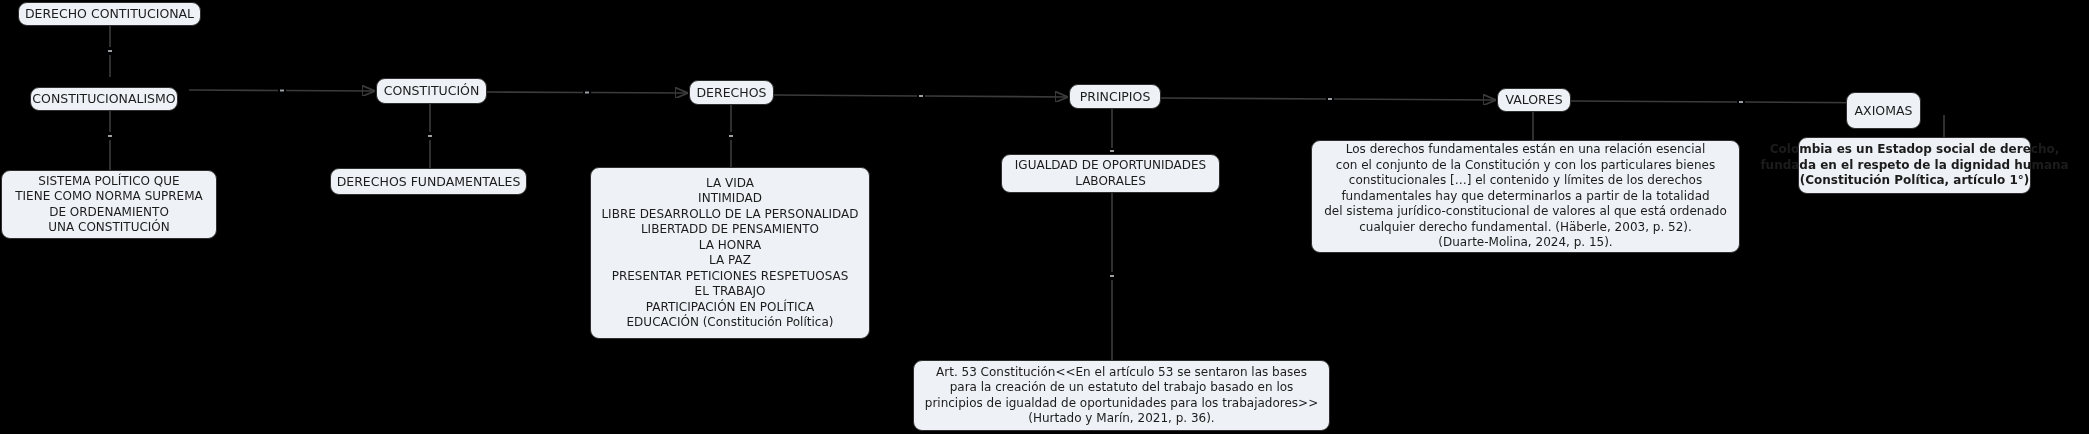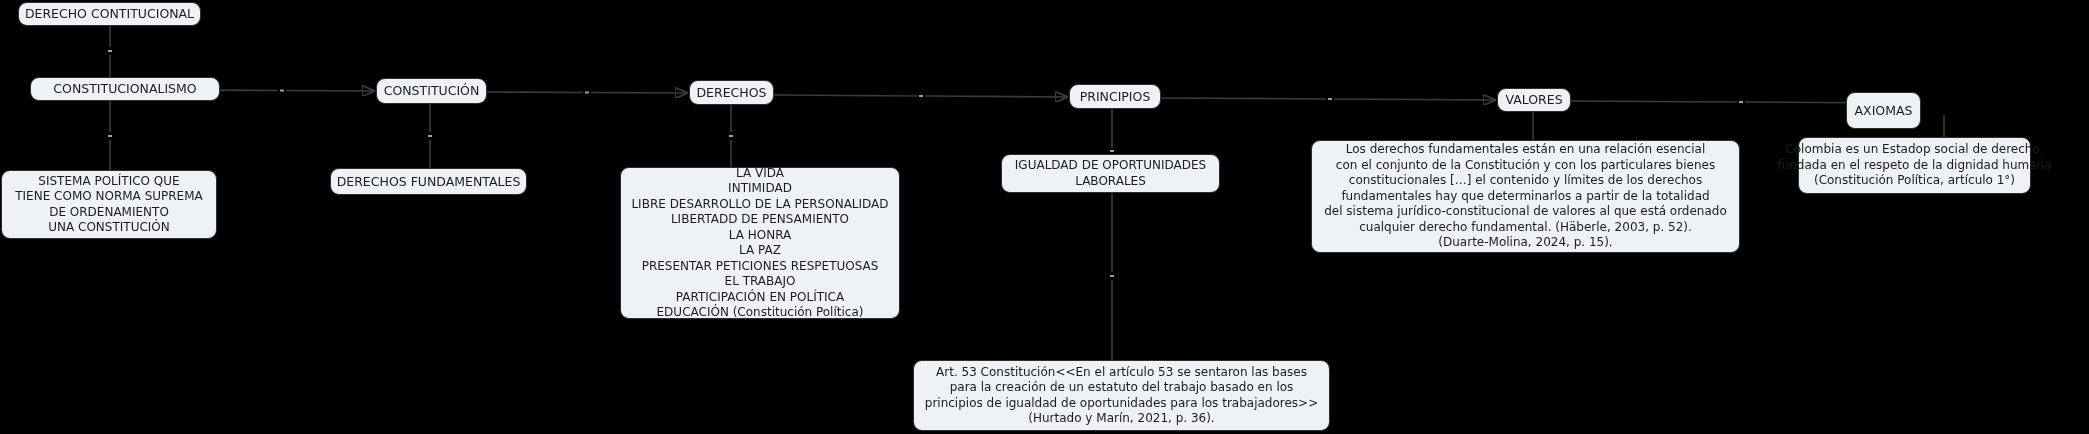--- a/index.html
+++ b/index.html
@@ -136,21 +136,21 @@
 
     <g>
       <path d="M1944,115 L1944,137"></path>
     </g>
   </svg>
 
   <div class="node" style="left:18px; top:2px; width:183px; height:24px;">
     <span>DERECHO CONTITUCIONAL</span>
   </div>
 
-  <div class="node" style="left:30px; top:77px; width:190px; height:24px;">
+  <div class="node" style="left:30px; top:87px; width:148px; height:24px;">
     <span>CONSTITUCIONALISMO</span>
   </div>
 
   <div class="node para" style="left:1px; top:170px; width:216px; height:69px;">
     <span>SISTEMA POLÍTICO QUE
 TIENE COMO NORMA SUPREMA
 DE ORDENAMIENTO
 UNA CONSTITUCIÓN</span>
   </div>
 
@@ -159,21 +159,21 @@
   </div>
 
   <div class="node" style="left:330px; top:168px; width:197px; height:27px;">
     <span>DERECHOS FUNDAMENTALES</span>
   </div>
 
   <div class="node" style="left:689px; top:80px; width:85px; height:25px;">
     <span>DERECHOS</span>
   </div>
 
-  <div class="node para" style="left:620px; top:167px; width:280px; height:152px;">
+  <div class="node para" style="left:590px; top:167px; width:280px; height:172px;">
     <span>LA VIDA
 INTIMIDAD
 LIBRE DESARROLLO DE LA PERSONALIDAD
 LIBERTADD DE PENSAMIENTO
 LA HONRA
 LA PAZ
 PRESENTAR PETICIONES RESPETUOSAS
 EL TRABAJO
 PARTICIPACIÓN EN POLÍTICA
 EDUCACIÓN (Constitución Política)</span>
@@ -206,19 +206,19 @@
 fundamentales hay que determinarlos a partir de la totalidad
 del sistema jurídico-constitucional de valores al que está ordenado
 cualquier derecho fundamental. (Häberle, 2003, p. 52).
 (Duarte-Molina, 2024, p. 15).</span>
   </div>
 
   <div class="node" style="left:1846px; top:92px; width:75px; height:37px;">
     <span>AXIOMAS</span>
   </div>
 
-  <div class="node para" style="left:1798px; top:137px; width:233px; height:57px;">
+  <div class="node para" style="left:1798px; top:137px; width:233px; height:57px;font-weight:bold;">
     <span>Colombia es un Estadop social de derecho,
 fundada en el respeto de la dignidad humana
 (Constitución Política, artículo 1°)</span>
   </div>
 
 </div>
 
 </body></html>

